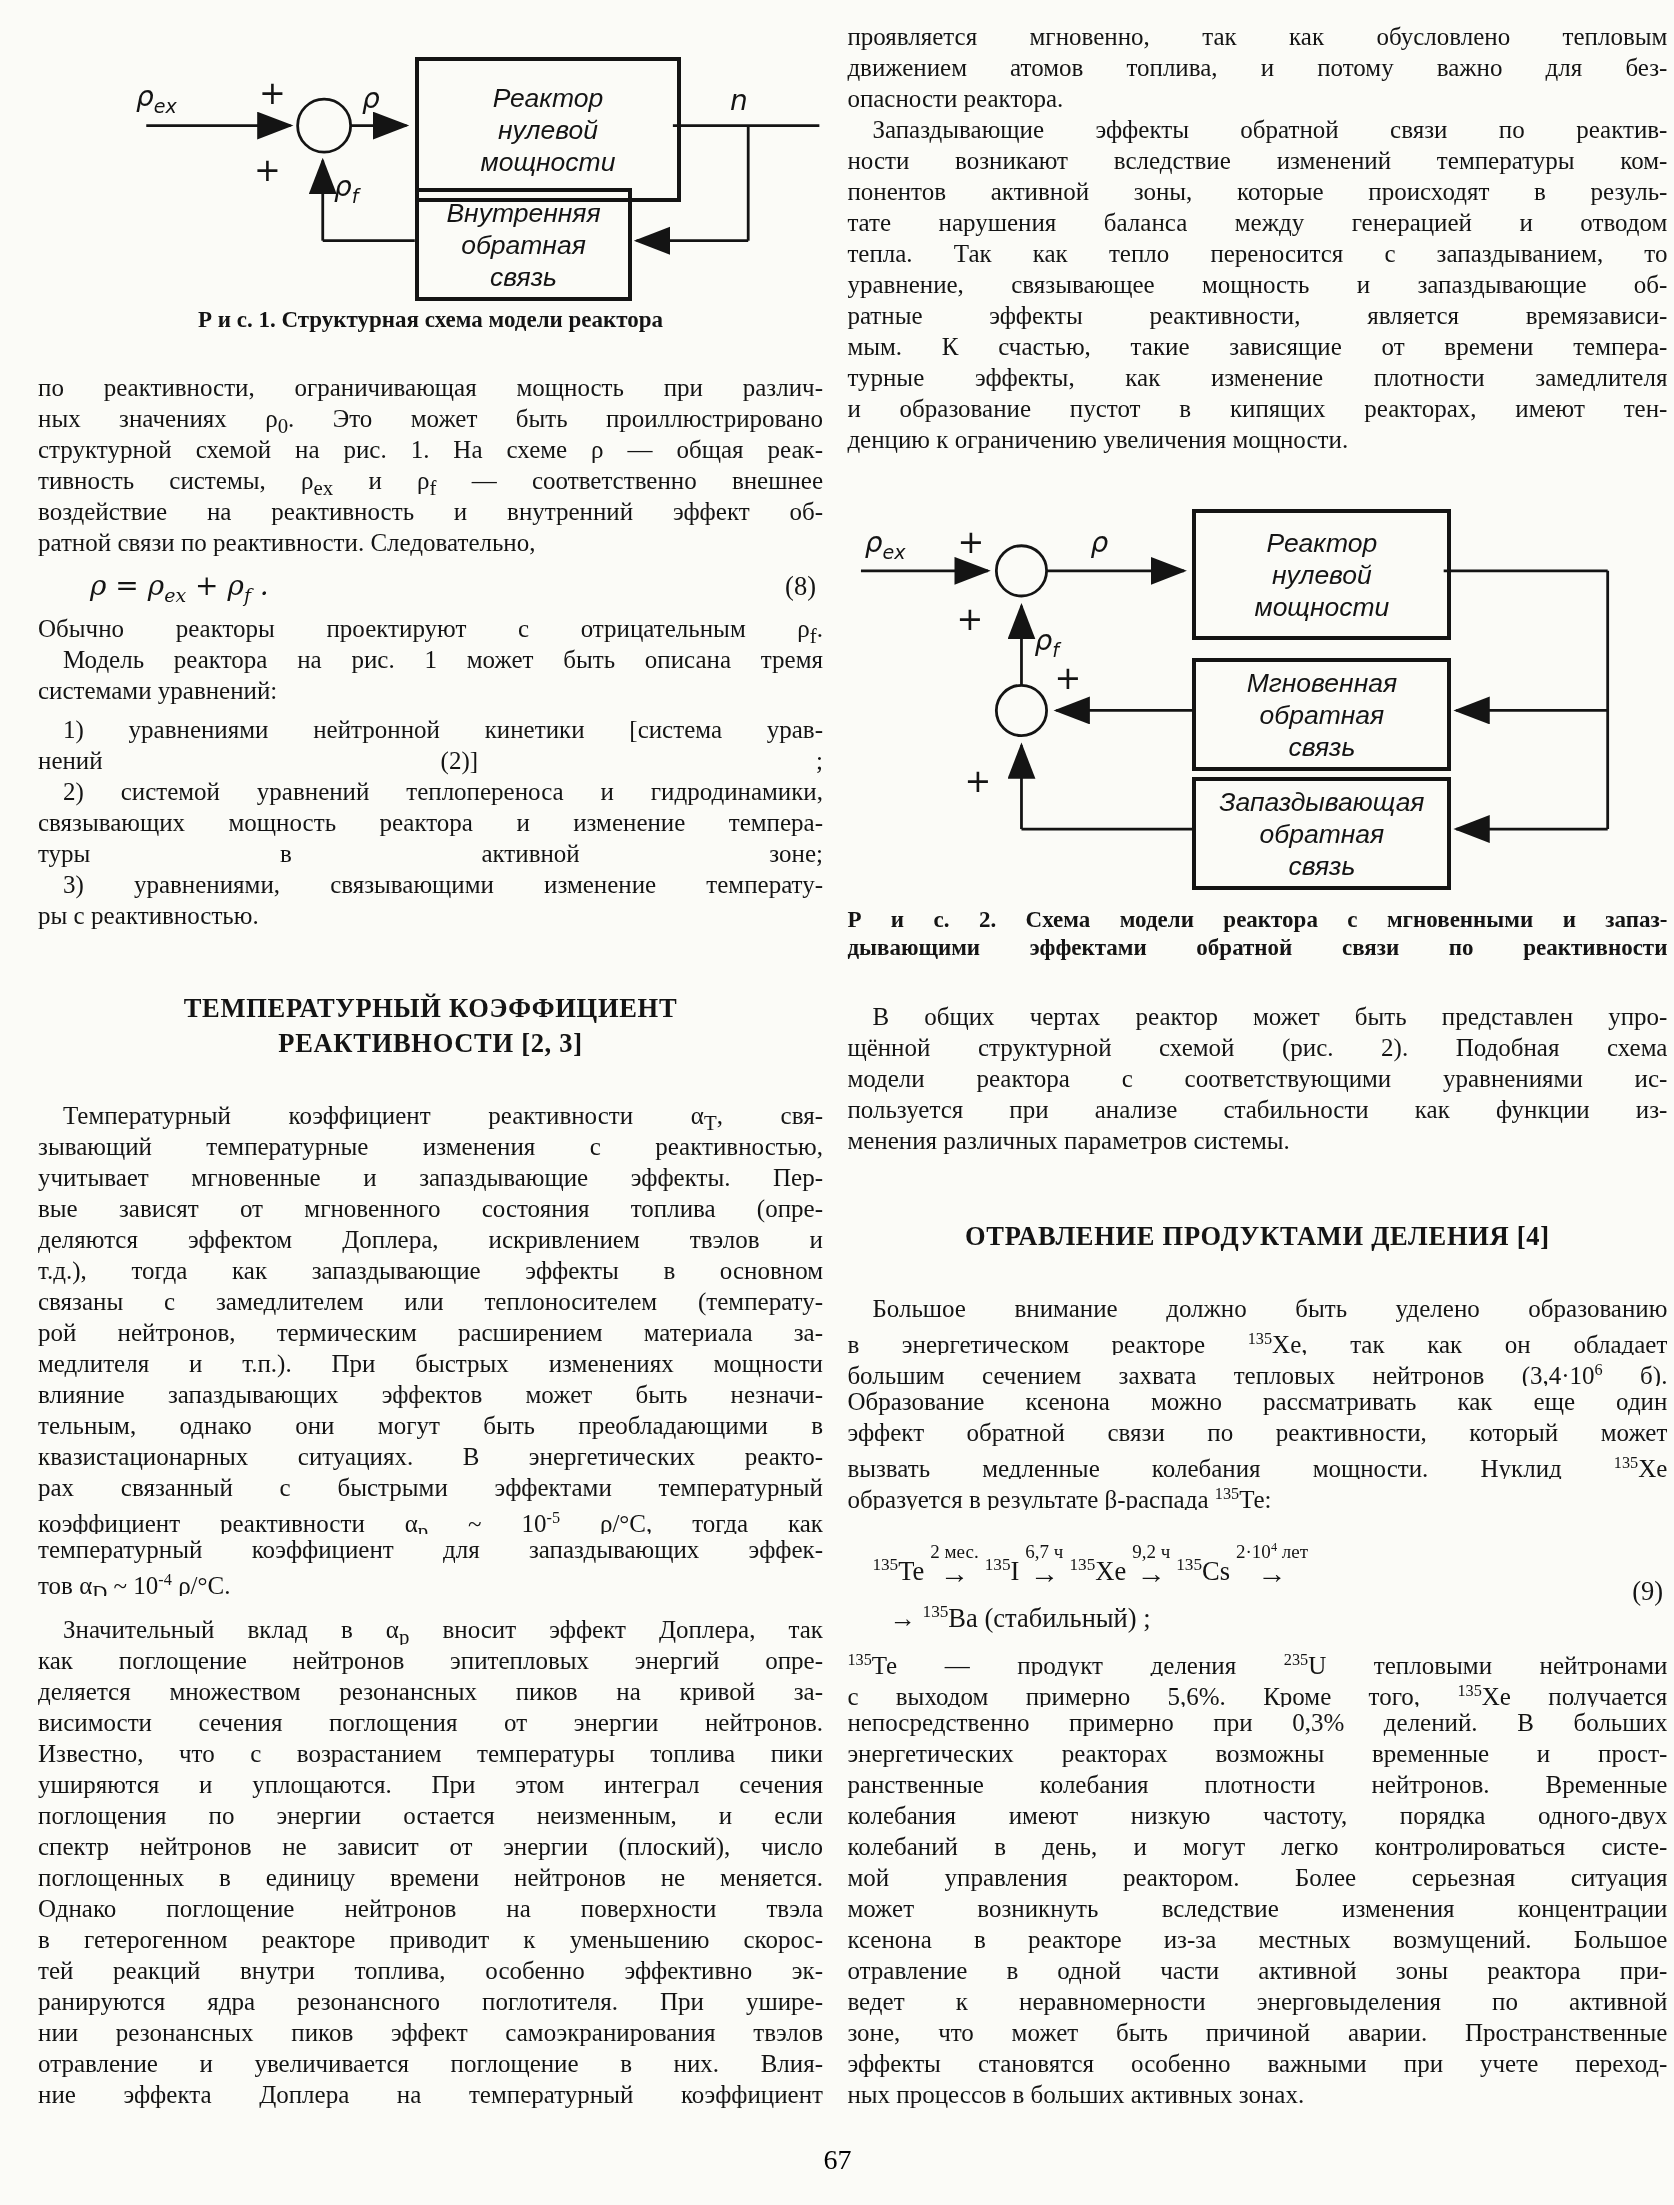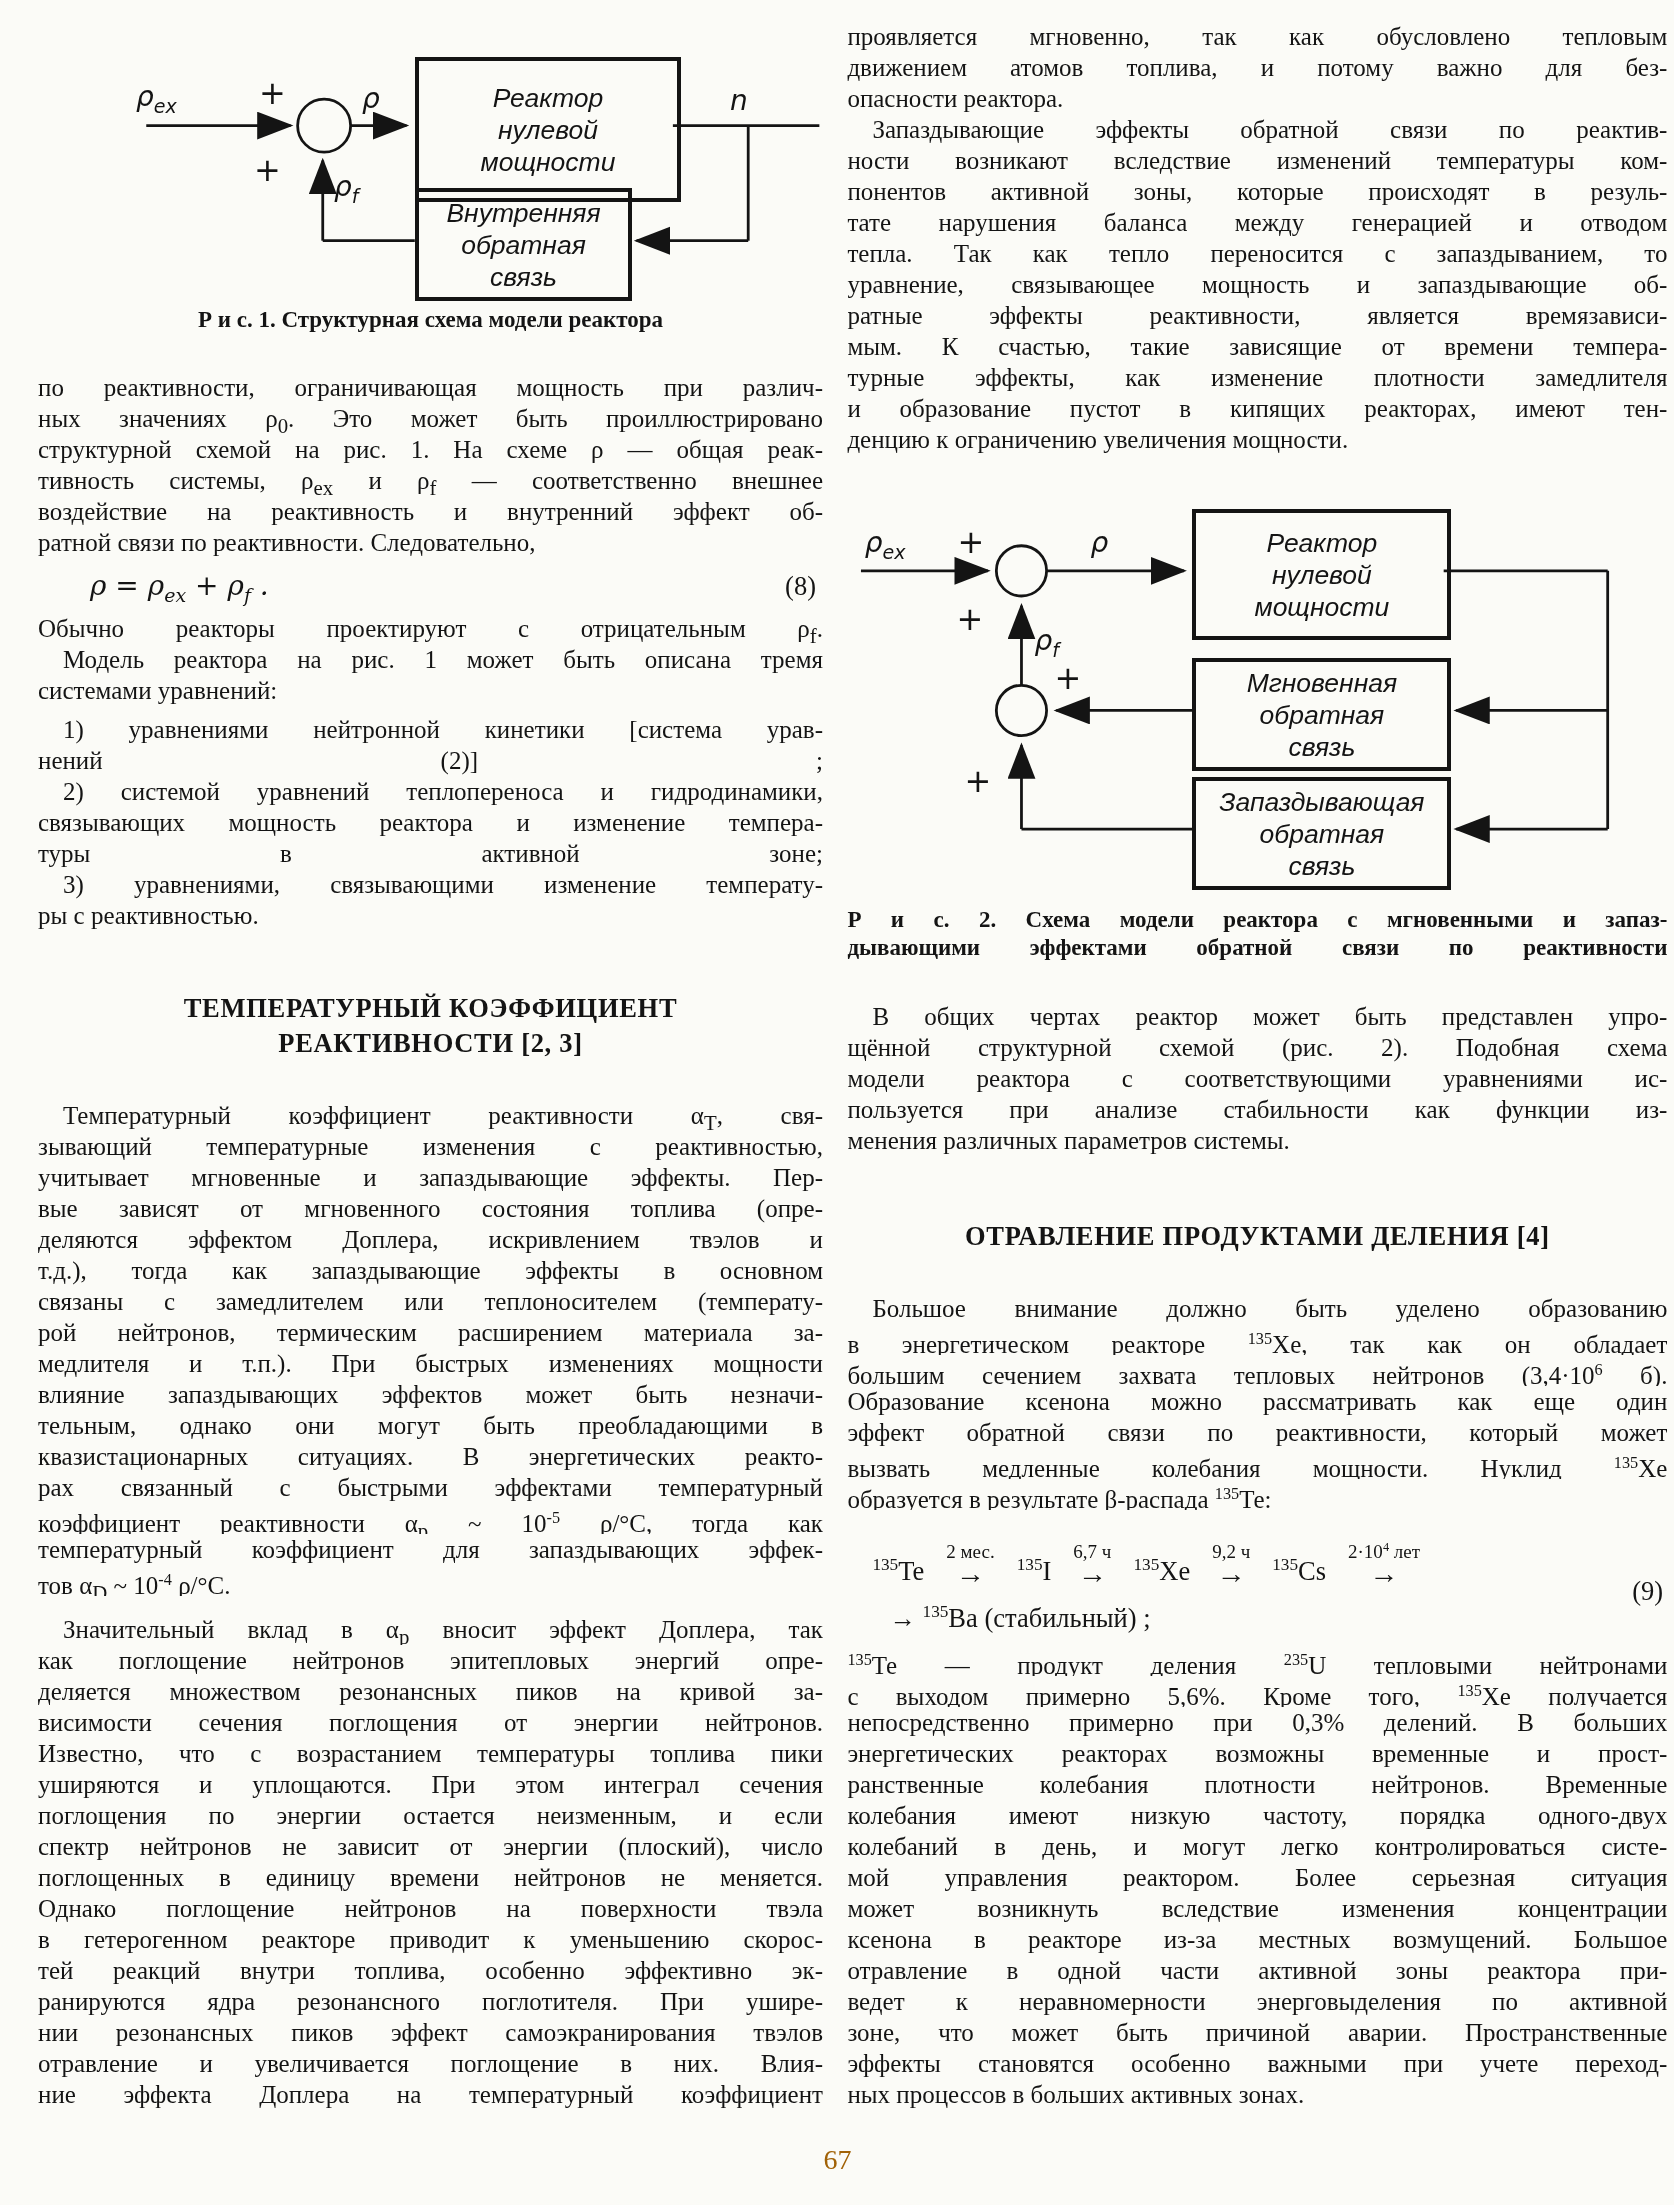--- a/index.html
+++ b/index.html
@@ -42,27 +42,27 @@
 
   
   .eq8{display:flex;align-items:baseline;margin:11px 0 7px 52px;font-size:28px;}
   .eq8 .eq{font-style:italic;font-family:"DejaVu Serif",serif;}
   .eq8 .eqno{margin-left:auto;margin-right:7px;font-style:normal;font-size:26.5px;}
 
   
   .eq9{position:relative;margin:28px 0 11px 0;padding-right:77px;font-size:26.5px;}
   .eq9 .row1{display:flex;align-items:flex-end;margin-left:25px;}
   .eq9 .nuc{white-space:nowrap;}
-  .eq9 .darr{display:inline-flex;flex-direction:column;align-items:center;margin:0 22px;}
+  .eq9 .darr{display:inline-flex;flex-direction:column;align-items:center;margin:0 6px;}
   .eq9 .dlab{font-size:19px;line-height:19px;white-space:nowrap;}
   .eq9 .aglyph{font-size:29px;line-height:25px;}
   .eq9 .row2{margin:15.4px 0 0 42px;}
   .eq9 .eqno{position:absolute;right:4.2px;top:55%;transform:translateY(-50%);font-size:26.5px;}
 
-  .pageno{position:absolute;left:0;right:0;top:2144px;text-align:center;font-size:28px;color:#a16207;}
+  .pageno{position:absolute;left:0;right:0;top:2144px;text-align:center;font-size:28px;color:#000000;}
   sup{font-size:65%;}
 </style>
 </head>
 <body>
 
 <div class="page">
   <div class="cols">
 
     <div class="col col-left">
 

